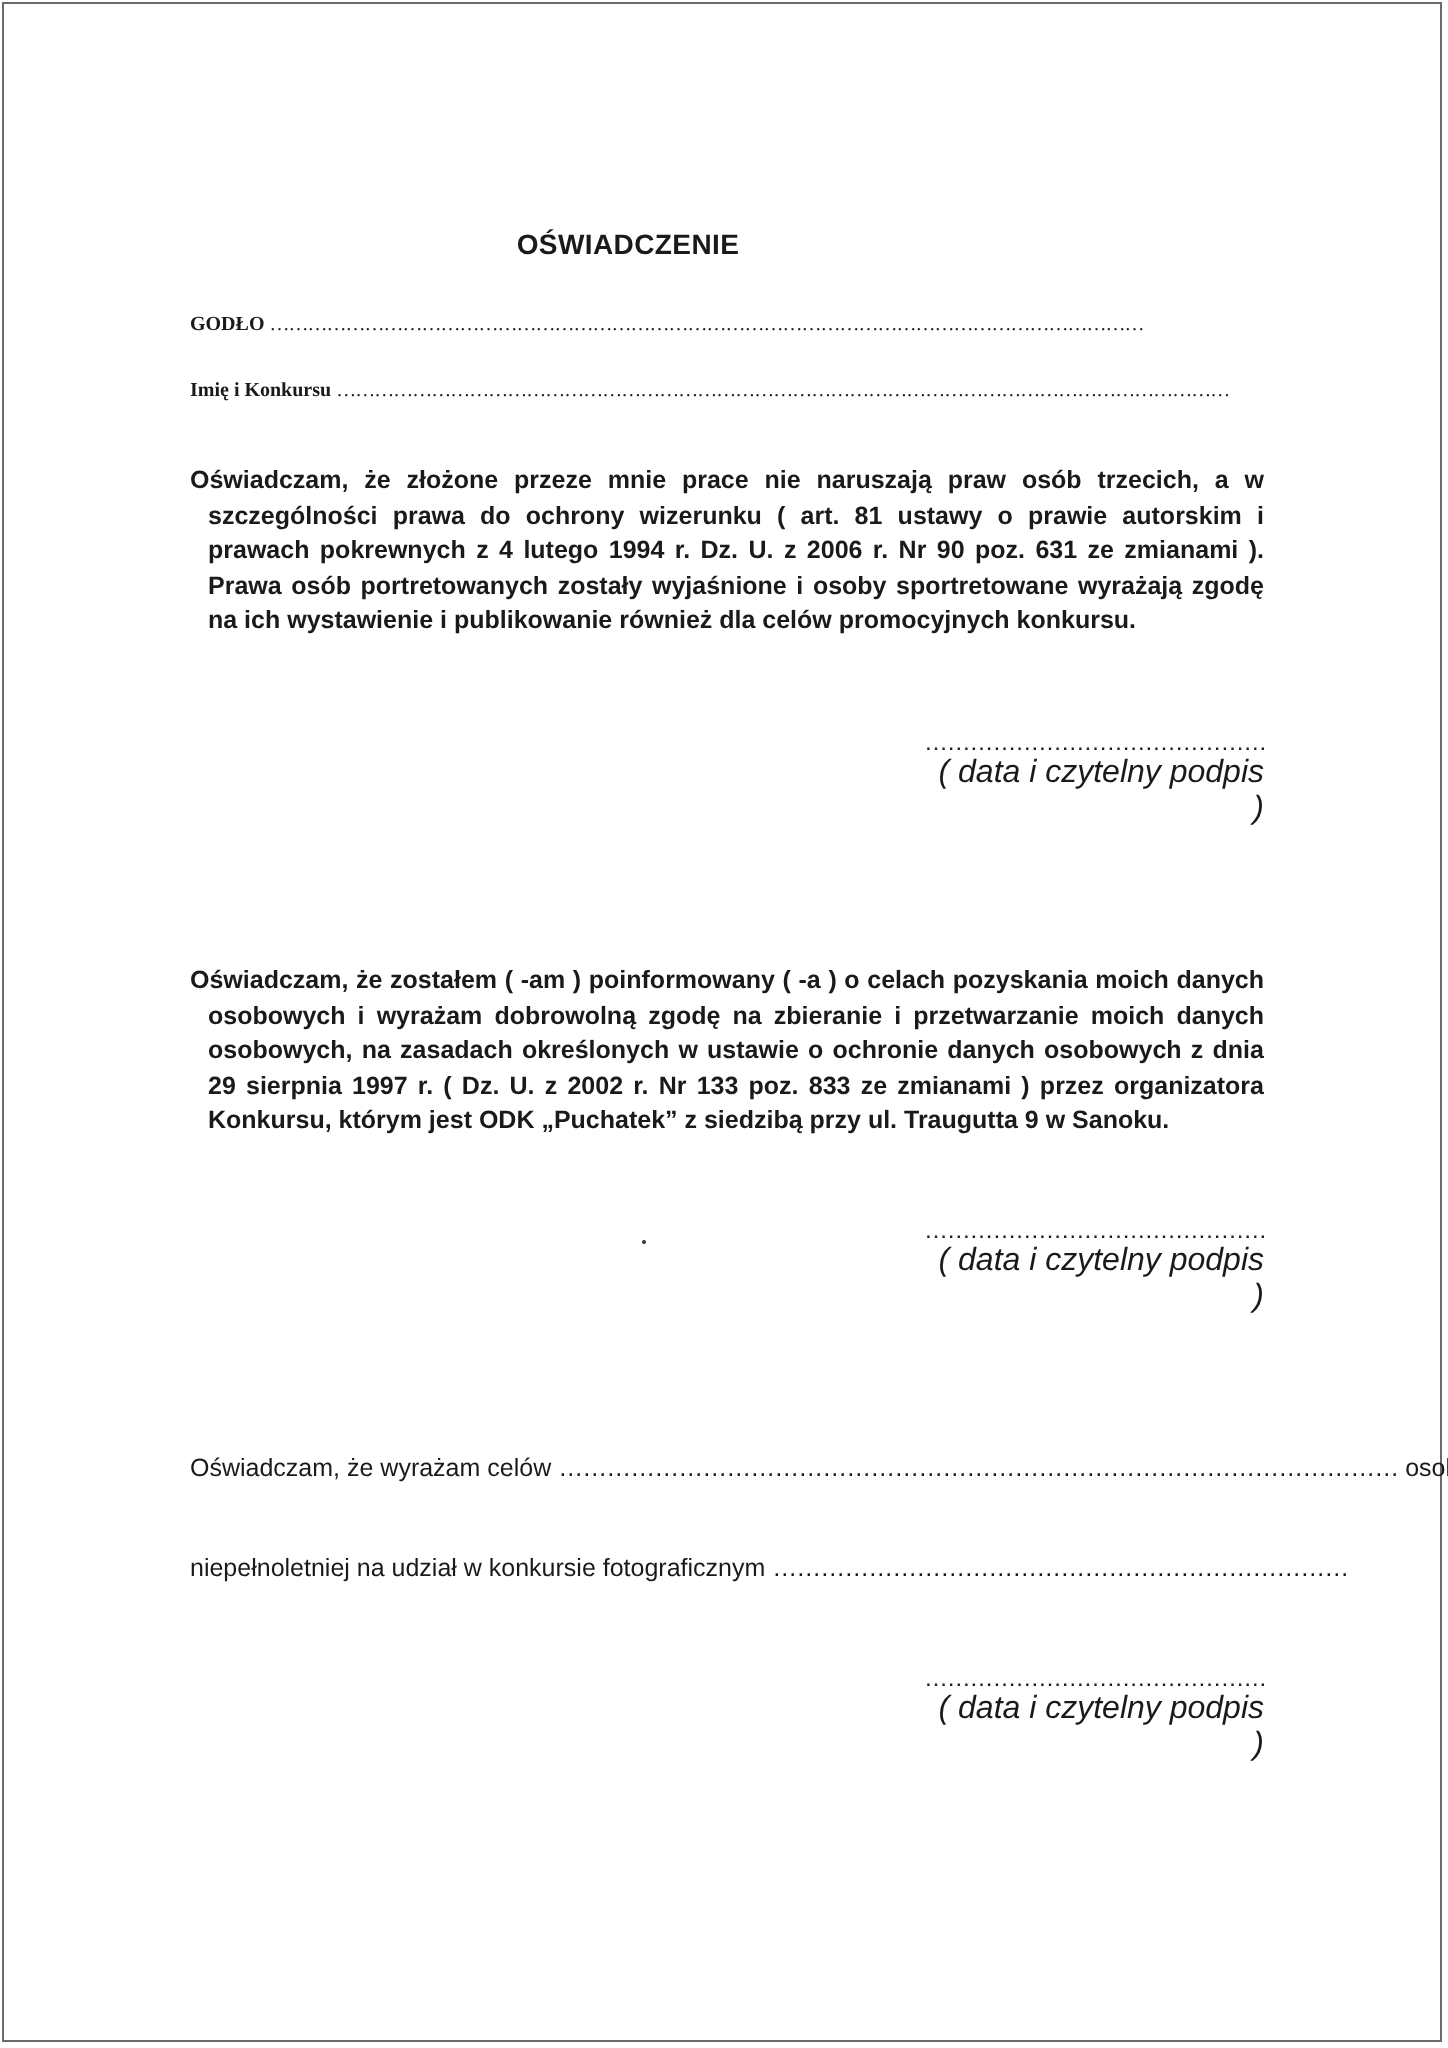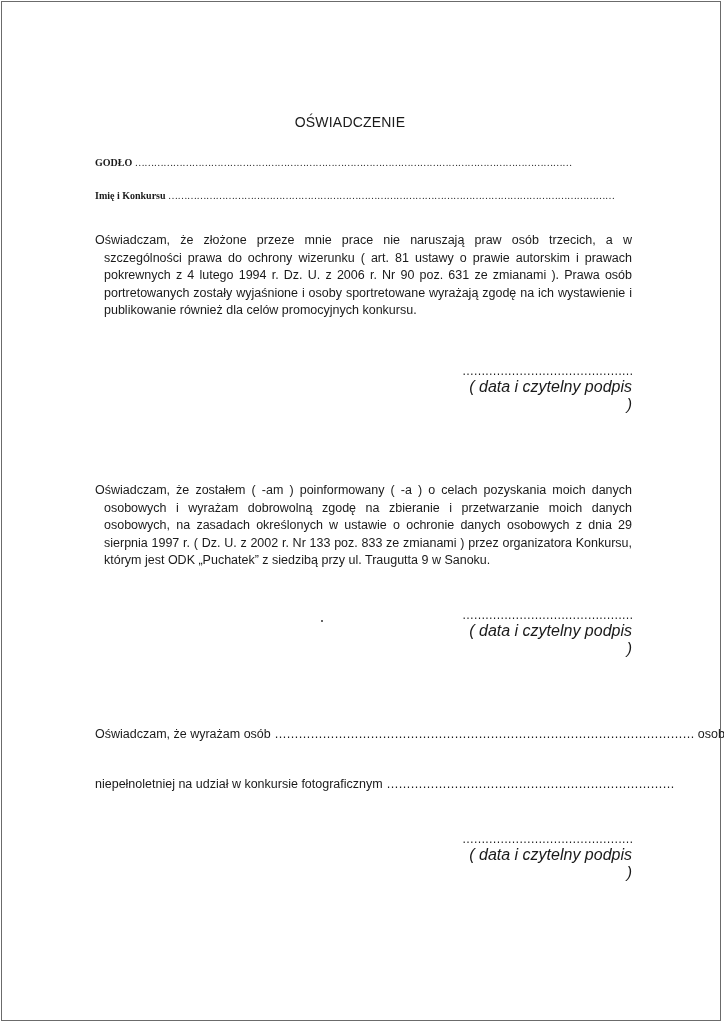--- a/index.html
+++ b/index.html
@@ -20,24 +20,23 @@
       left: 1px; top: 1px;
       width: 720px; height: 1020px;
       border: 1px solid #6b6b6b;
       box-sizing: border-box;
     }
     .title {
       position: absolute;
       top: 114px;
       left: 0; width: 628px;
       text-align: center;
-      font-weight: normal;
+      font-weight: bold;
       font-size: 14px;
       letter-spacing: 0.2px;
-      margin-left: 36px;
     }
     .field-line {
       position: absolute;
       left: 95px;
       font-size: 10px;
       font-weight: bold;
       white-space: nowrap;
       font-family: Liberation Serif, serif;
     }
     .field-line .dots {
@@ -45,20 +44,21 @@
       letter-spacing: -0.5px;
     }
     .para {
       position: absolute;
       left: 104px;
       width: 528px;
       font-size: 12.5px;
       line-height: 17.5px;
       text-align: justify;
       text-indent: -9px;
+      font-weight: bold;
     }
     .sig-block {
       position: absolute;
       right: 92px;
       width: 170px;
       text-align: right;
       font-size: 12px;
     }
     .sig-dots {
       letter-spacing: -0.6px;
@@ -115,21 +115,21 @@
 <p class="para" style="top:482px; margin:0;">Oświadczam, że zostałem ( -am ) poinformowany ( -a ) o celach pozyskania moich danych osobowych i wyrażam dobrowolną zgodę na zbieranie i przetwarzanie moich danych osobowych, na zasadach  określonych w  ustawie o ochronie danych osobowych z dnia 29 sierpnia 1997 r. ( Dz. U. z 2002 r. Nr 133 poz. 833 ze zmianami ) przez organizatora Konkursu, którym jest ODK „Puchatek” z siedzibą przy ul. Traugutta 9 w Sanoku.</p>
 
 <div class="sig-block" style="top:608px;">
   <div class="sig-dots">………………………………………………………</div>
   <div class="sig-caption">( data i czytelny podpis )</div>
 </div>
 
 <div class="speck"></div>
 
 <div class="consent-line" style="top:727px;">
-  <span>Oświadczam, że wyrażam osób</span>
+  <span>Oświadczam, że wyrażam celów</span>
   <span class="dots">……………………………………………………………………………………………</span>
   <span>osobie</span>
 </div>
 
 <div class="consent-line" style="top:777px;">
   <span>niepełnoletniej na udział w konkursie fotograficznym</span>
   <span class="dots">………………………………………………………………</span>
 </div>
 
 <div class="sig-block" style="top:832px;">

